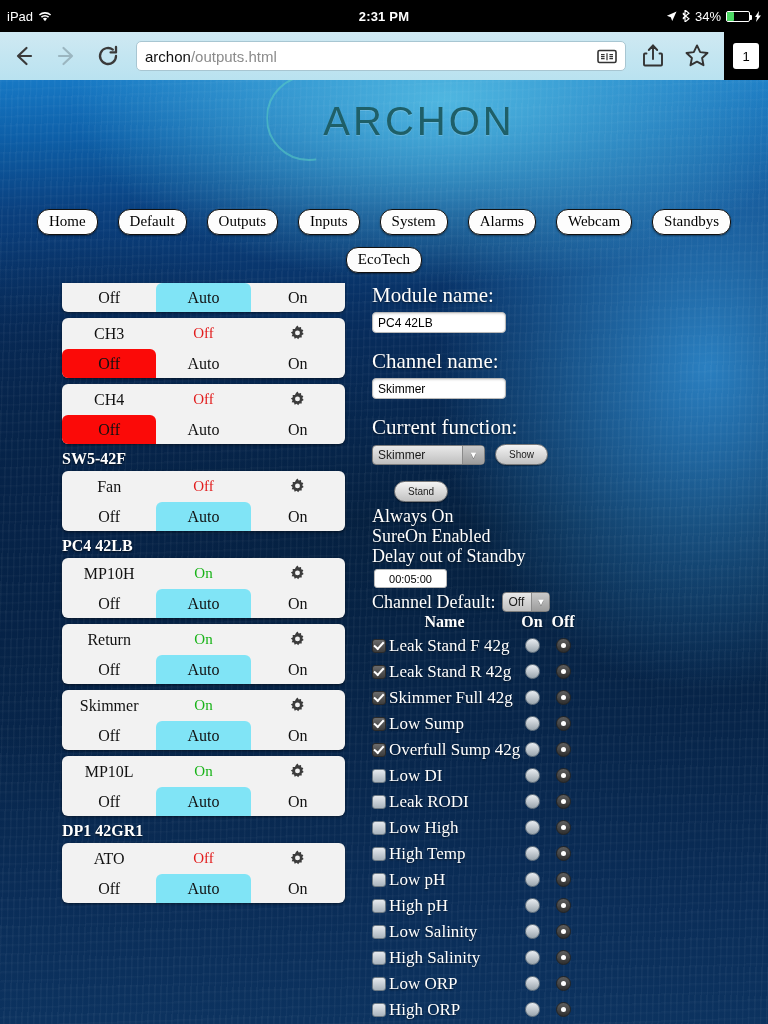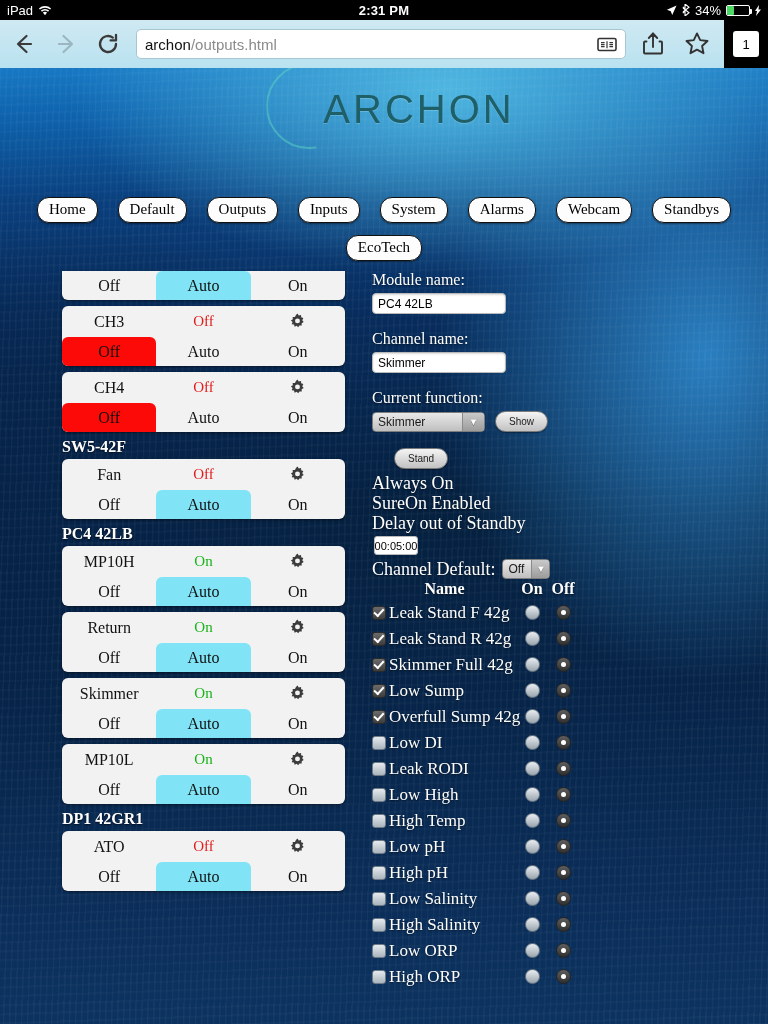--- a/index.html
+++ b/index.html
@@ -5,21 +5,21 @@
   * { box-sizing: border-box; margin: 0; padding: 0; }
   html, body {
     width: 768px; height: 1024px;
     overflow: hidden;
     font-family: "Liberation Serif", serif;
     background: #000;
   }
 
   
   .statusbar {
-    height: 20px; width: 768px;
+    height: 32px; width: 768px;
     background: #000; color: #fff;
     display: flex; align-items: center;
     font-family: "Liberation Sans", sans-serif;
     font-size: 13px;
     padding: 0 7px;
     position: relative;
   }
   .sb-left { display: flex; align-items: center; gap: 5px; }
   .sb-center {
     position: absolute; left: 0; right: 0; text-align: center;
@@ -183,21 +183,21 @@
   .seg.sel-auto { background: #80e4f6; border-radius: 6px 6px 0 0; }
   .seg.sel-off  { background: #fb0a08; border-radius: 6px 6px 0 0; }
 
   
   .rightcol {
     position: absolute; left: 372px; top: 203px; width: 300px;
     color: #fff;
   }
   .field-label {
     font-family: "Liberation Serif", serif;
-    font-size: 16px; color: #ffffff;
+    font-size: 21px; color: #ffffff;
     margin-bottom: 4px;
     text-shadow: 0 1px 2px rgba(0,0,0,.55);
   }
   .txtinput {
     width: 134px; height: 21px;
     background: #fff; color: #000;
     border: 1px solid #b9b9b9; border-radius: 4px;
     font-family: "Liberation Sans", sans-serif; font-size: 12px;
     padding: 0 5px;
     display: flex; align-items: center;
@@ -234,21 +234,21 @@
     box-shadow: 0 1px 1px rgba(0,0,0,.35);
   }
   .save-wrap { margin: 0 0 4px 22px; }
   .textline {
     font-family: "Liberation Serif", serif;
     font-size: 18px; color: #fff;
     line-height: 1.12;
     text-shadow: 0 1px 2px rgba(0,0,0,.5);
   }
   .timebox {
-    width: 44px; height: 19px; margin: 3px 0 4px 2px;
+    width: 73px; height: 19px; margin: 3px 0 4px 2px;
     background: #fff; color: #000;
     border: 1px solid #b9b9b9; border-radius: 3px;
     font-family: "Liberation Sans", sans-serif; font-size: 11px;
     display: flex; align-items: center; justify-content: center;
   }
   .defaultrow { display: flex; align-items: flex-start; gap: 7px; margin-top: 1px; }
   .selectbox.small { width: 48px; }
   .selectbox.small .arrow { width: 18px; }
   .hide-alarms-wrap { margin: 19px 0 6px 6px; }
 

